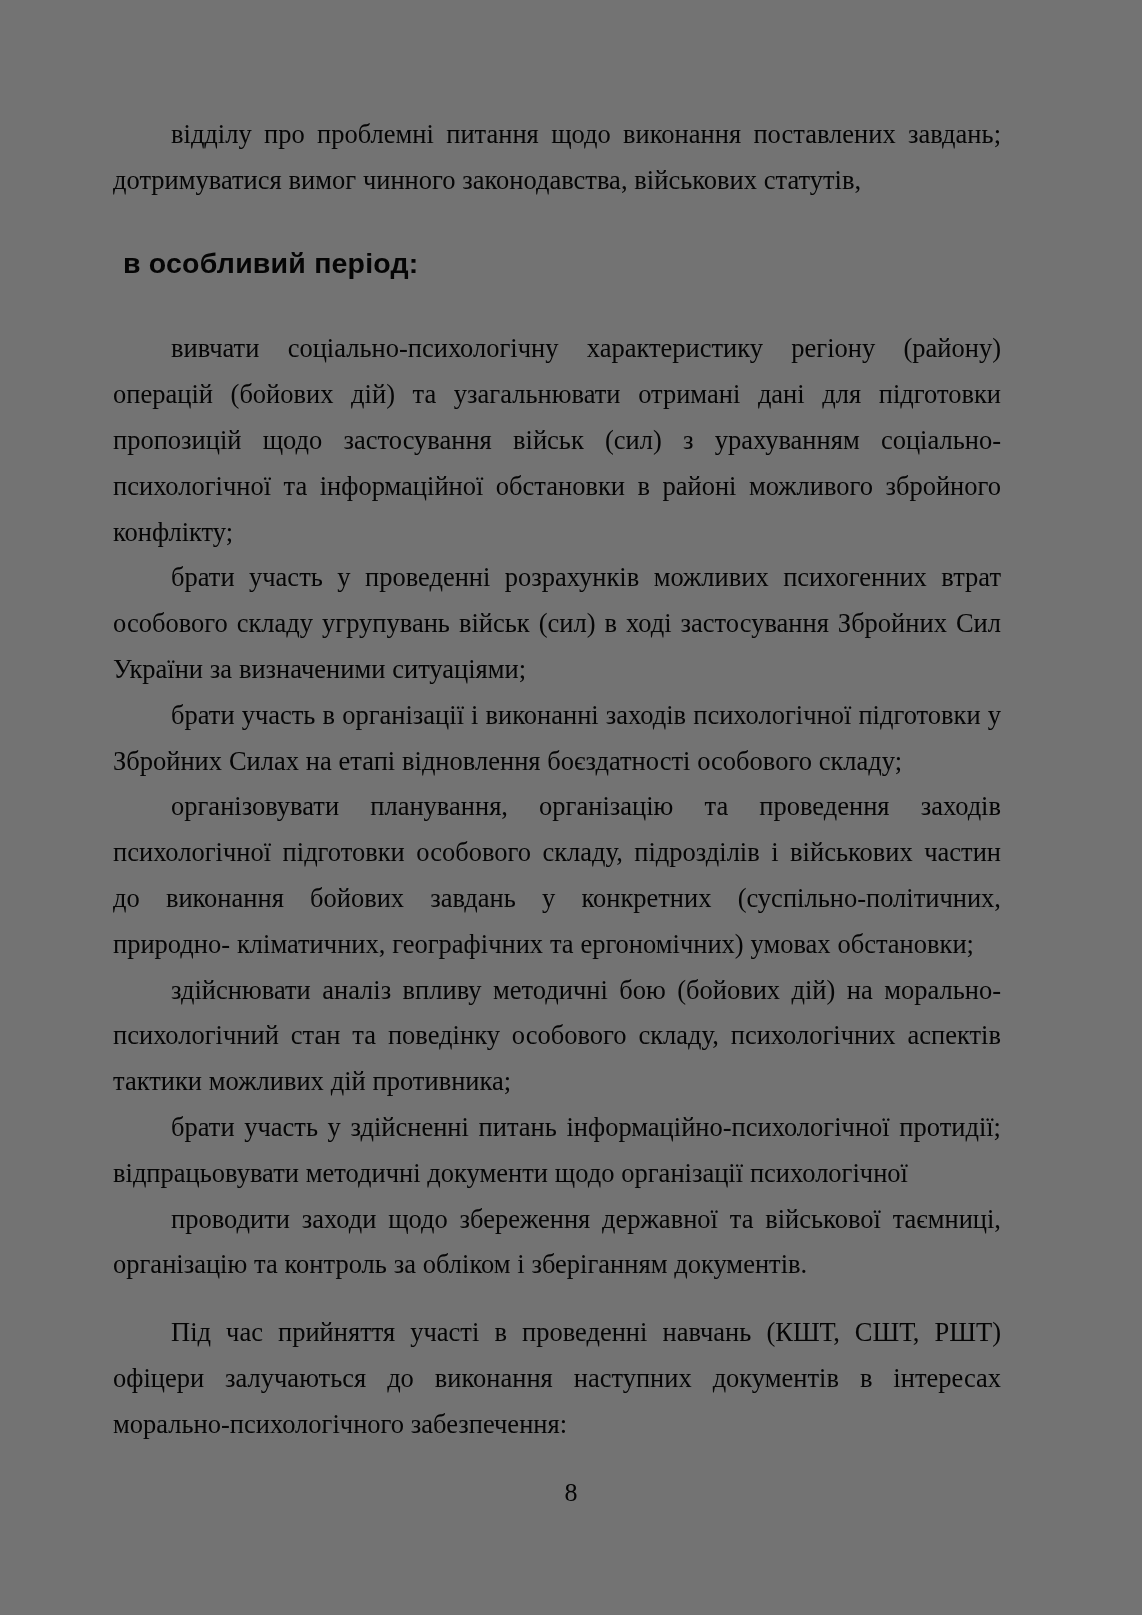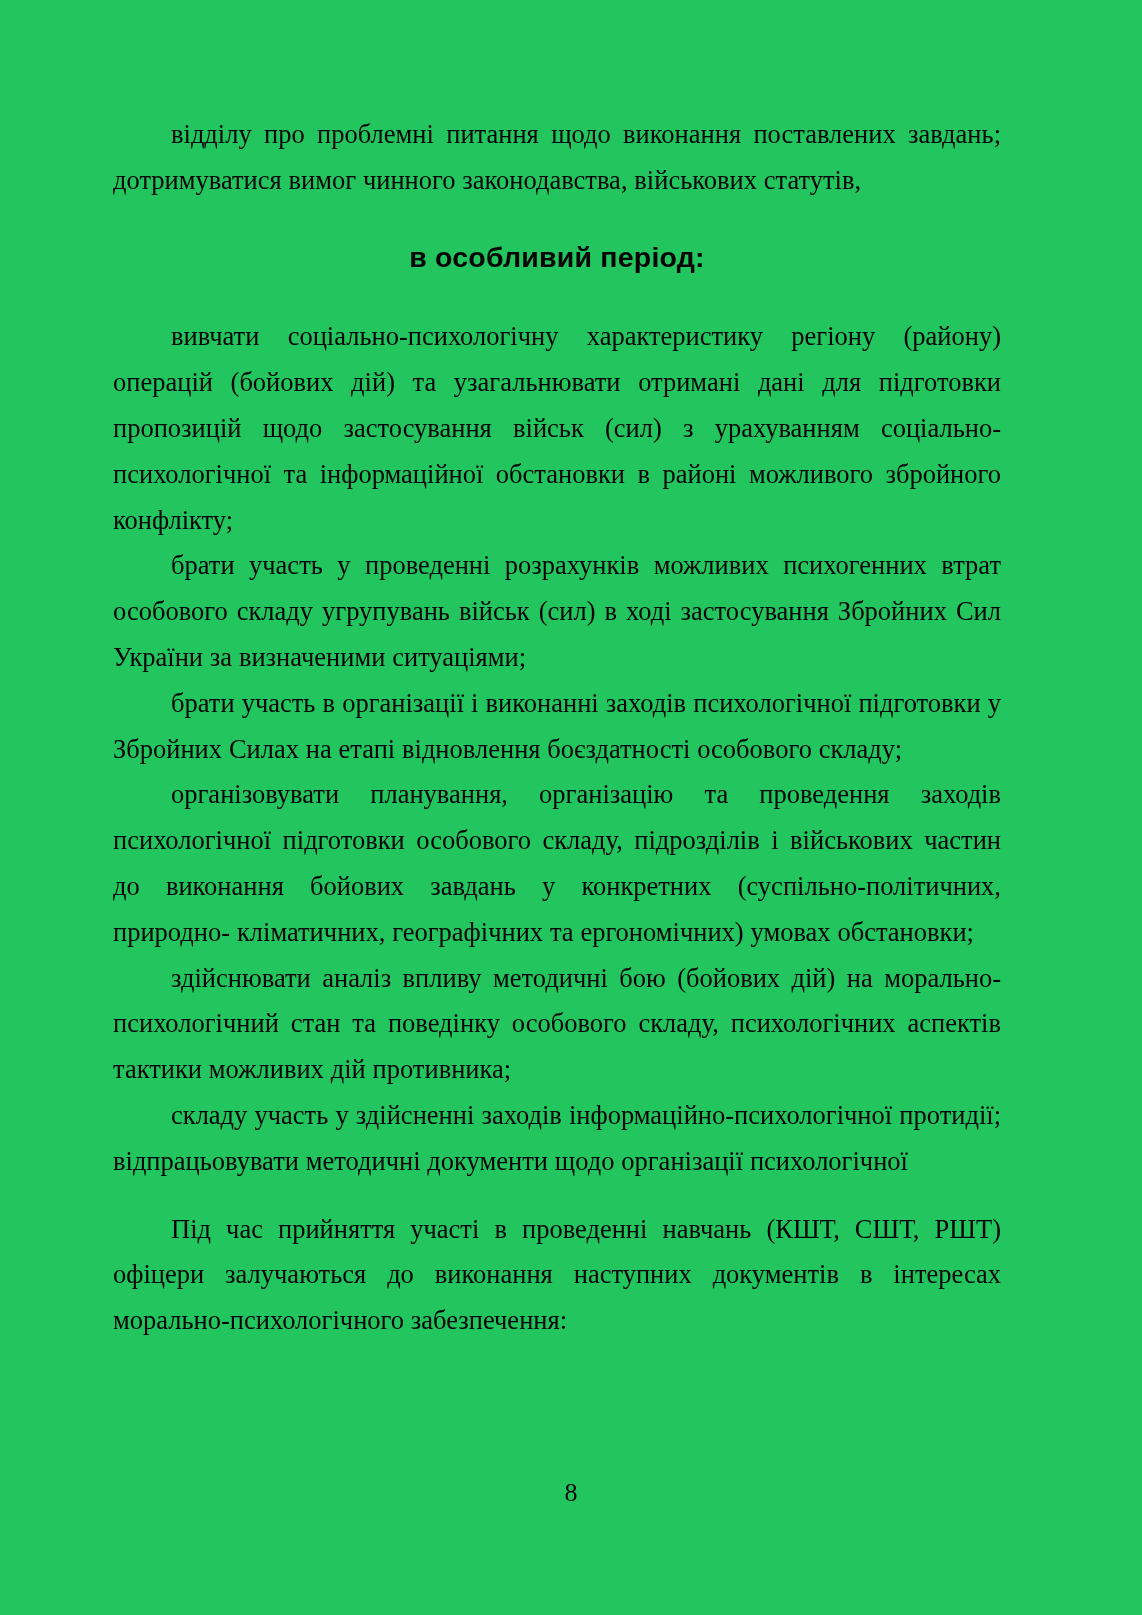--- a/index.html
+++ b/index.html
@@ -10,21 +10,21 @@
   }
   body {
     font-family: "Liberation Serif", "DejaVu Serif", serif;
     color: #050505;
   }
   .page {
     position: relative;
     width: 1142px;
     height: 1615px;
     margin: 0 auto;
-    background: #22c55e;
+    background: #737373;
     box-sizing: border-box;
     overflow: hidden;
   }
   .text-block {
     position: absolute;
     left: 113px;
     top: 112px;
     width: 888px;
   }
   p.para {
@@ -33,27 +33,27 @@
     font-size: 26.5px;
     line-height: 45.8px;
     text-align: justify;
     text-justify: inter-word;
     text-indent: 58px;
     -webkit-hyphens: none;
     hyphens: none;
     word-spacing: 0.2px;
   }
   h2.section-heading {
-    margin: 4px;
+    margin: 10px;
     padding: 0;
     font-family: "Liberation Sans", "DejaVu Sans", sans-serif;
     font-weight: bold;
     font-size: 28.5px;
     line-height: 45.8px;
-    text-align: center;
+    text-align: left;
     text-indent: 0;
     letter-spacing: 0.2px;
   }
   .spacer-before-heading { height: 27px; }
   .spacer-after-heading  { height: 30px; }
   .spacer-block          { height: 22px; }
   .page-number {
     position: absolute;
     left: 0;
     right: 0;
@@ -75,21 +75,22 @@
 
     <div class="spacer-before-heading"></div>
     <h2 class="section-heading">в особливий період:</h2>
     <div class="spacer-after-heading"></div>
 
     <p class="para">вивчати соціально-психологічну характеристику регіону (району) операцій (бойових дій) та узагальнювати отримані дані для підготовки пропозицій щодо застосування військ (сил) з урахуванням соціально-психологічної та інформаційної обстановки в районі можливого збройного конфлікту;</p>
     <p class="para">брати участь у проведенні розрахунків можливих психогенних втрат особового складу угрупувань військ (сил) в ході застосування Збройних Сил України за визначеними ситуаціями;</p>
     <p class="para">брати участь в організації і виконанні заходів психологічної підготовки у Збройних Силах на етапі відновлення боєздатності особового складу;</p>
     <p class="para">організовувати планування, організацію та проведення заходів психологічної підготовки особового складу, підрозділів і військових частин до виконання бойових завдань у конкретних (суспільно-політичних, природно- кліматичних, географічних та ергономічних) умовах обстановки;</p>
     <p class="para">здійснювати аналіз впливу методичні бою (бойових дій) на морально- психологічний стан та поведінку особового складу, психологічних аспектів тактики можливих дій противника;</p>
-    <p class="para">складу участь у здійсненні заходів інформаційно-психологічної протидії; відпрацьовувати методичні документи щодо організації психологічної</p>
+    <p class="para">брати участь у здійсненні питань інформаційно-психологічної протидії; відпрацьовувати методичні документи щодо організації психологічної</p>
+    <p class="para">проводити заходи щодо збереження державної та військової таємниці, організацію та контроль за обліком і зберіганням документів.</p>
 
     <div class="spacer-block"></div>
 
     <p class="para">Під час прийняття участі в проведенні навчань (КШТ, СШТ, РШТ) офіцери залучаються до виконання наступних документів в інтересах морально-психологічного забезпечення:</p>
 
   </div>
 
   <div class="page-number">8</div>
 
 </div>

